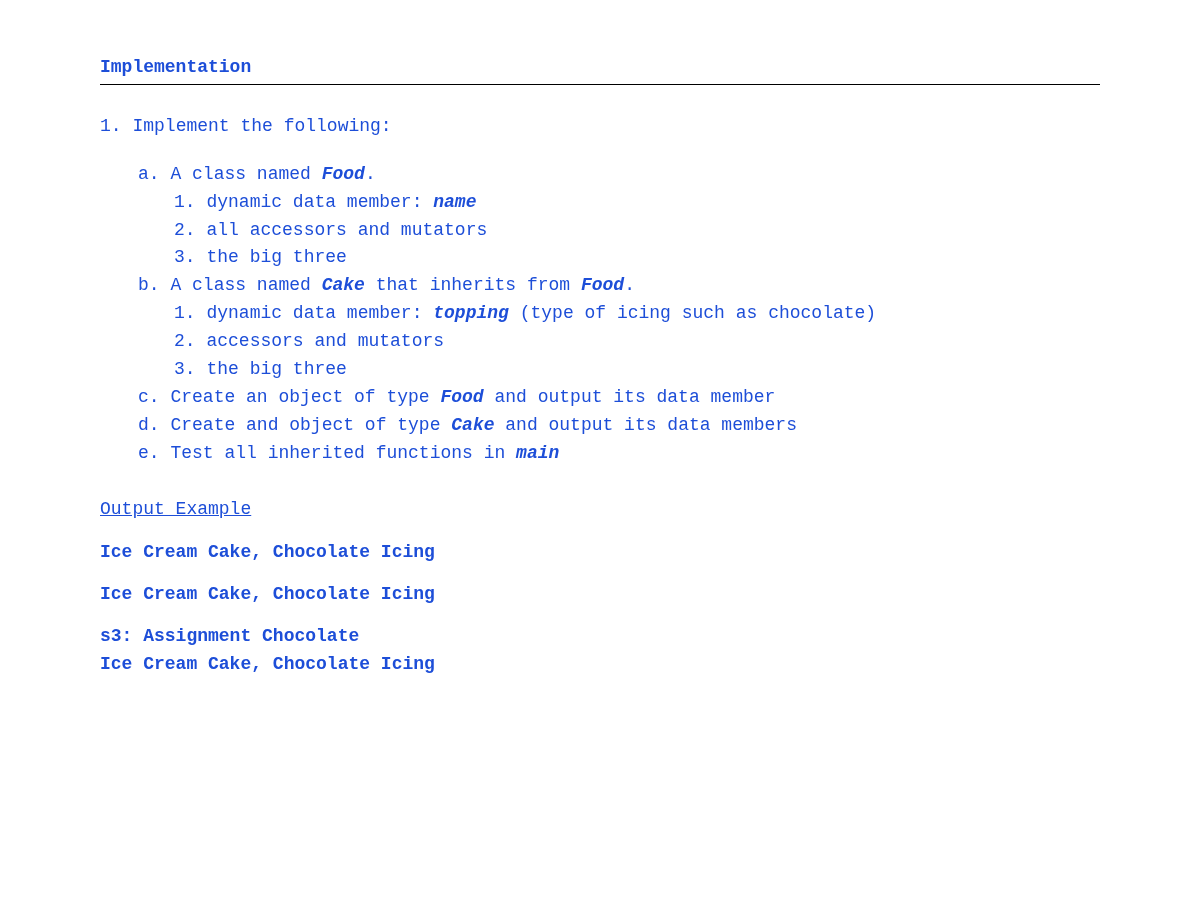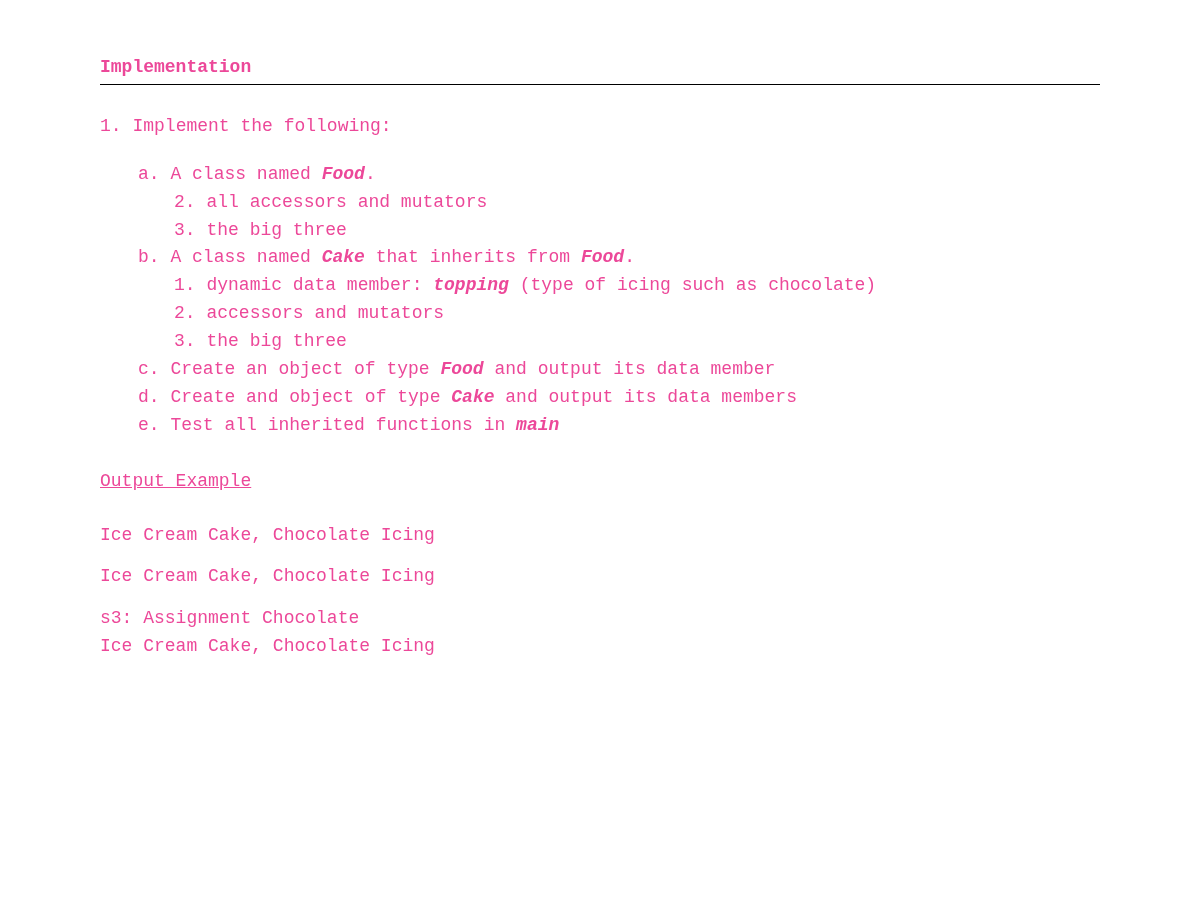--- a/index.html
+++ b/index.html
@@ -7,56 +7,60 @@
     padding: 0;
     background: #ffffff;
     width: 1200px;
     height: 918px;
   }
   .page {
     padding: 54px 100px 0 100px;
     font-family: "Courier New", Courier, monospace;
     font-size: 18px;
     line-height: 1.55;
-    color: #ec4899;
+    color: #1d4ed8;
     white-space: normal;
   }
   .section-title {
     font-weight: bold;
     border-bottom: 1px solid #000;
     padding-bottom: 2px;
     margin-bottom: 28px;
   }
   .block { margin-bottom: 20px; }
   .indent-1 { padding-left: 38px; }
   .indent-2 { padding-left: 74px; }
   .output-heading {
     text-decoration: underline;
     margin-top: 28px;
-    margin-bottom: 26px;
+    margin-bottom: 16px;
   }
-  .out-group { margin-bottom: 14px; }
+  .out-group { margin-bottom: 14px; font-weight: bold; }
   .line { display: block; }
   .ital { font-style: italic; font-weight: bold; }
 </style>
 </head>
 <body>
 
 <div class="page">
 
   <div class="section-title">Implementation</div>
 
   <div class="block">
     <span>1.</span>
     <span>Implement the following:</span>
   </div>
 
   <div class="indent-1">
     <span>a.</span>
     <span>A class named </span><span class="ital">Food</span><span>.</span>
+  </div>
+  <div class="indent-2">
+    <span>1.</span>
+    <span>dynamic data member: </span><span class="ital">name</span>
   </div>
   <div class="indent-2">
     <span>2.</span>
     <span>all accessors and mutators</span>
   </div>
   <div class="indent-2">
     <span>3.</span>
     <span>the big three</span>
   </div>
 

